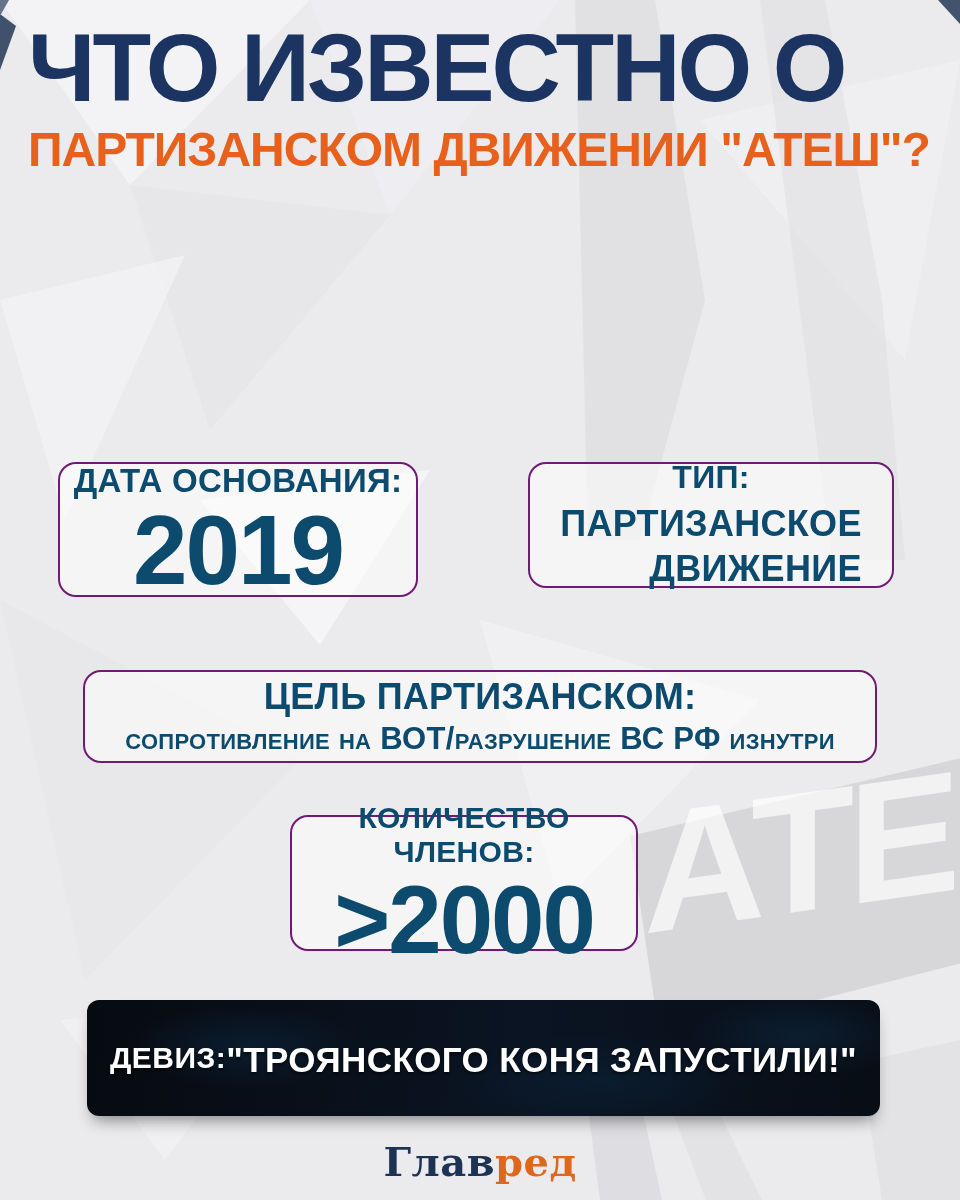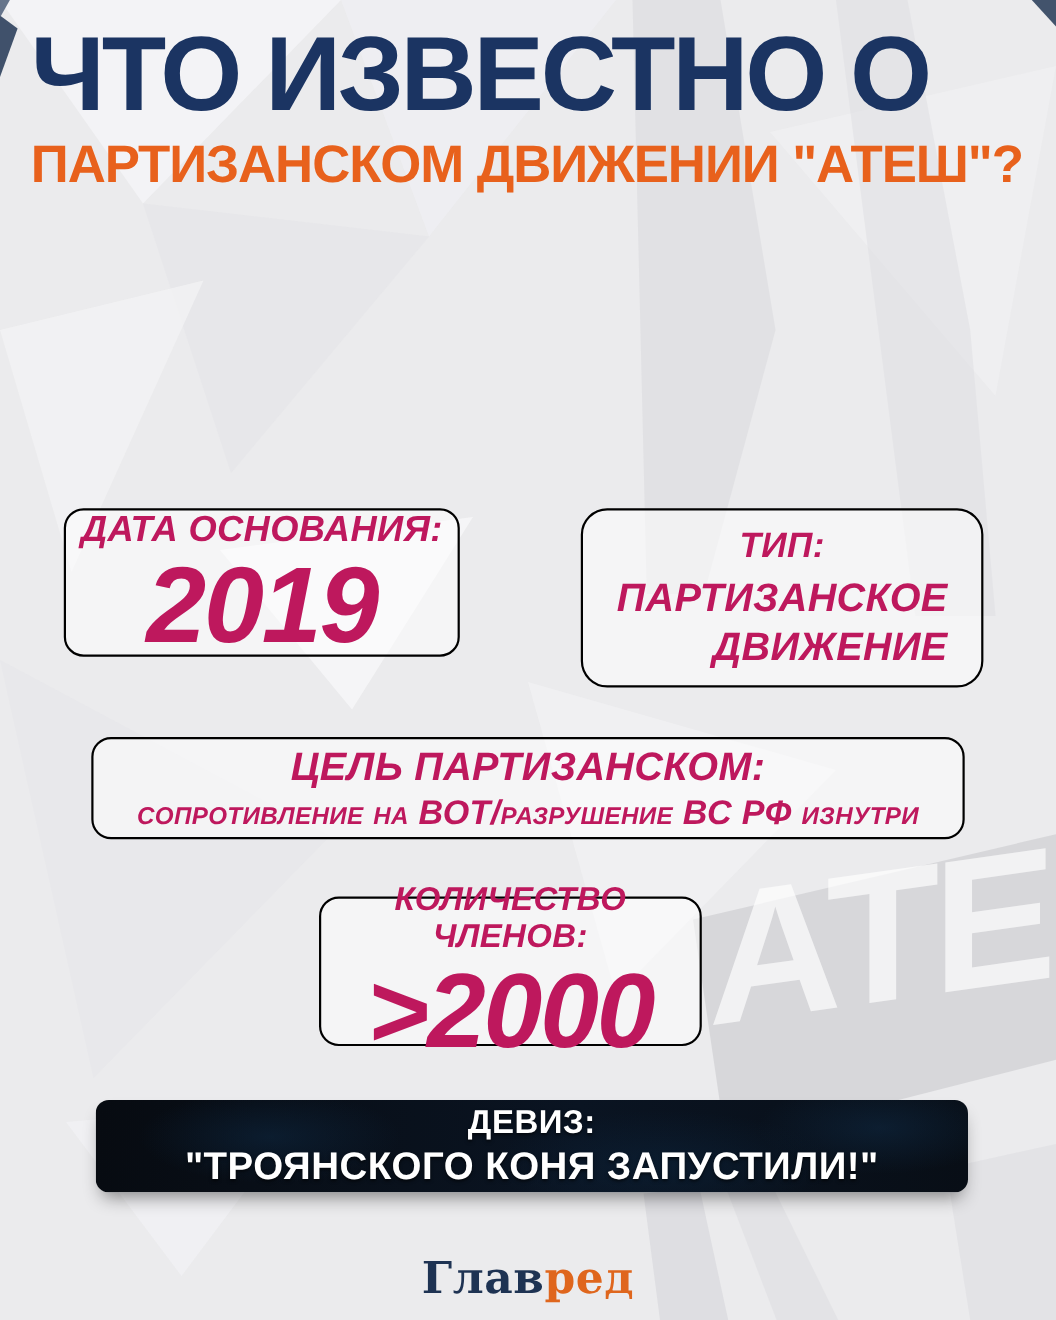--- a/index.html
+++ b/index.html
@@ -44,46 +44,46 @@
     letter-spacing:.5px;text-shadow:0 2px 3px rgba(0,0,0,.6);
   }
   .goal-lines{margin-top:10px;}
   .goal-l{
     font-size:26px;font-weight:700;line-height:47px;letter-spacing:.6px;
     text-shadow:0 2px 3px rgba(0,0,0,.6);white-space:nowrap;
   }
   
   .card{
     position:absolute;z-index:2;box-sizing:border-box;
-    border:2px solid #000000;border-radius:18px;
+    border:2px solid #701a75;border-radius:18px;
     background:rgba(255,255,255,.52);
     display:flex;flex-direction:column;align-items:center;justify-content:center;
-    text-align:center;color:#be185d;font-style:italic;
+    text-align:center;color:#0c4a6e;
   }
   .card-label{font-size:33px;font-weight:700;letter-spacing:.3px;line-height:1.15;}
   .big-value{font-size:98px;font-weight:800;letter-spacing:-2px;line-height:.95;margin-top:4px;}
   .card-founded{left:58px;top:462px;width:360px;height:135px;}
-  .card-type{left:528px;top:462px;width:366px;height:163px;border-radius:24px;}
+  .card-type{left:528px;top:462px;width:366px;height:126px;}
   .card-type .card-label{font-size:32px;}
   .type-line{font-size:36px;font-weight:800;line-height:1.25;letter-spacing:.3px;text-align:right;}
   .type-lines{margin-top:6px;}
   .card-activity{left:83px;top:670px;width:794px;height:93px;}
   .card-activity .card-label{font-size:36px;}
   .sc-value{
     font-variant:small-caps;font-size:31px;font-weight:700;letter-spacing:.3px;
     margin-top:4px;white-space:nowrap;
   }
   .card-members{left:290px;top:815px;width:348px;height:136px;}
   .card-members .card-label{font-size:30px;}
   .card-members .big-value{font-size:96px;}
   
   .motto{
-    position:absolute;left:87px;top:1000px;width:793px;height:84px;z-index:2;
+    position:absolute;left:87px;top:1000px;width:793px;height:116px;z-index:2;
     box-sizing:border-box;border-radius:12px;color:#fff;
-    display:flex;flex-direction:column;align-items:center;justify-content:center;
+    display:flex;flex-direction:row;align-items:center;justify-content:center;
     background:
       radial-gradient(170px 60px at 20% 40%, rgba(14,40,66,.55), transparent 70%),
       radial-gradient(220px 70px at 65% 70%, rgba(12,36,60,.55), transparent 70%),
       radial-gradient(160px 60px at 90% 30%, rgba(16,44,72,.5), transparent 70%),
       linear-gradient(95deg,#070b11,#0a1422 55%,#080e16);
     box-shadow:0 10px 16px -6px rgba(0,0,0,.45);
   }
   .motto-label{font-size:30px;font-weight:700;letter-spacing:.5px;text-shadow:0 2px 3px rgba(0,0,0,.6);}
   .motto-value{font-size:35px;font-weight:800;letter-spacing:.4px;margin-top:3px;text-shadow:0 2px 3px rgba(0,0,0,.6);}
   

